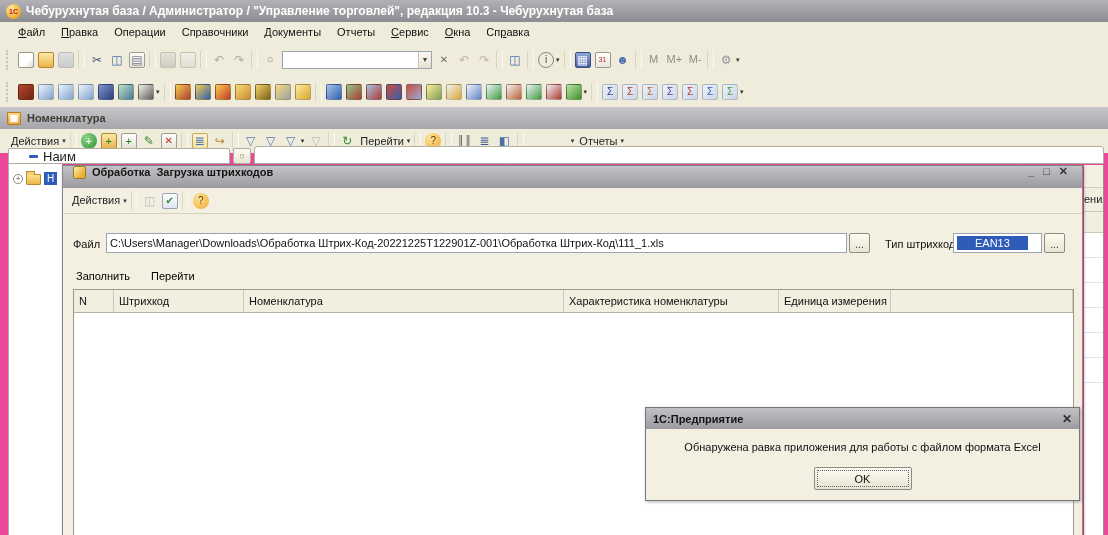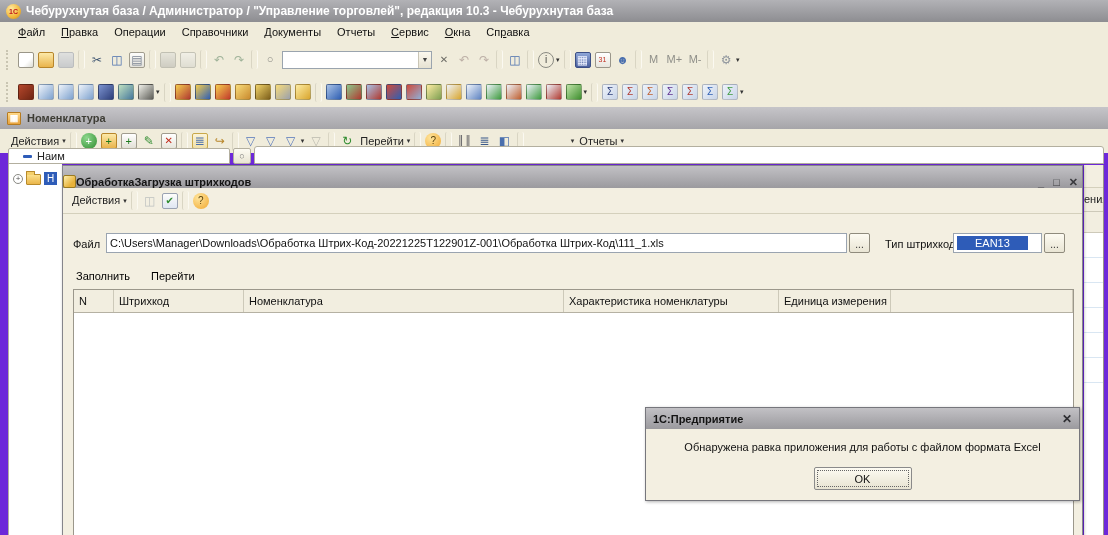--- a/index.html
+++ b/index.html
@@ -1,18 +1,18 @@
 <!DOCTYPE html>
 <html><head>
 <meta charset="utf-8">
 <style>
 *{box-sizing:border-box;margin:0;padding:0}
 html,body{width:1108px;height:535px}
 body{font-family:"Liberation Sans",sans-serif;background:#f0ecdb;overflow:hidden}
-.screen{position:relative;width:1108px;height:535px;background:#6d28d9;overflow:hidden}
+.screen{position:relative;width:1108px;height:535px;background:#ec4899;overflow:hidden}
 
 
 .titlebar{position:absolute;left:0;top:0;right:0;height:22px;background:linear-gradient(180deg,#b2b2b6,#8d8d91);display:flex;align-items:center;gap:5px;padding:0 6px;color:#fff;font-size:12px;font-weight:bold;white-space:nowrap;overflow:hidden}
 .applogo{flex:0 0 auto;width:15px;height:15px;border-radius:50%;background:radial-gradient(circle at 35% 30%,#ffe9a0,#f2b738 60%,#c8861a);color:#c01818;font-size:7px;font-weight:bold;display:flex;align-items:center;justify-content:center}
 
 
 .menubar{position:absolute;left:0;top:22px;right:0;height:20px;background:#f0ecdb;display:flex;align-items:center;padding-left:10px}
 .menu-item{font-size:11px;color:#111;padding:2px 8px;cursor:default;white-space:nowrap}
 .menu-item u{text-decoration:underline}
 
@@ -32,41 +32,41 @@
 .combo-btn{width:13px;height:16px;font-size:7px;color:#444;display:flex;align-items:center;justify-content:center;background:linear-gradient(180deg,#fbf8ee,#e6e2d2);border-left:1px solid #c9c5b5}
 
 
 .winbar{position:absolute;left:0;top:107px;right:0;height:22px;background:linear-gradient(180deg,#c6c5c9,#a6a5a9);display:flex;align-items:center;gap:6px;padding:0 7px;font-size:11px;font-weight:bold;color:#3e3d35}
 .catalog-ic{width:14px;height:13px;background:linear-gradient(180deg,#ffd98a,#e8a33d);border:1px solid #b77b20;border-radius:1px;display:flex;align-items:center;justify-content:center;color:#fff;font-size:9px;line-height:1}
 
 
 .actions{position:absolute;left:0;top:129px;right:0;height:24px;background:#f0ecdb;padding-left:8px}
 
 
-.tree-header{position:absolute;left:8px;top:148px;width:222px;height:16px;background:#fff;border:1px solid #b3af9f;border-radius:2px 2px 0 0;display:flex;align-items:center;gap:5px;padding:0 14px;font-size:11px;color:#222;overflow:hidden}
+.tree-header{position:absolute;left:8px;top:148px;width:222px;height:16px;background:#fff;border:1px solid #b3af9f;border-radius:2px 2px 0 0;display:flex;align-items:center;gap:5px;padding:0 20px;font-size:13px;color:#222;overflow:hidden}
 .sortdash{width:9px;height:3px;background:#2e5cb8;border-radius:1px}
 .tree-search-btn{position:absolute;left:233px;top:148px;width:18px;height:16px;background:linear-gradient(180deg,#fdfbf2,#e9e5d4);border:1px solid #b3af9f;border-radius:2px;display:flex;align-items:center;justify-content:center;font-size:9px;color:#777}
 .list-header{position:absolute;left:254px;top:146px;right:4px;height:18px;background:#fff;border:1px solid #b3af9f;border-radius:3px 3px 0 0}
 .tree-panel{position:absolute;left:8px;top:164px;width:54px;bottom:0;background:#fff;border-left:1px solid #b3af9f}
 .tree-item{display:flex;align-items:center;gap:3px;padding:8px 0 0 4px}
 .expander{flex:0 0 auto;width:10px;height:10px;border:1px solid #8a8a84;border-radius:50%;background:#fff;font-size:8px;line-height:8px;text-align:center;color:#555}
 .folder{flex:0 0 auto;width:15px;height:11px;background:linear-gradient(180deg,#fbdf8a,#eab64a);border:1px solid #b88a2a;border-radius:1px;position:relative;margin-top:2px}
 .folder::before{content:"";position:absolute;top:-4px;left:-1px;width:7px;height:3px;background:#f4cf6a;border:1px solid #b88a2a;border-bottom:none;border-radius:1px 1px 0 0}
 .tree-sel{background:#2e5cb8;color:#fff;font-size:10px;padding:1px 3px;white-space:nowrap}
 
 
 .right-strip{position:absolute;left:1084px;top:165px;width:20px;bottom:0;background:#fff;border-right:1px solid #97938a}
 .strip-top{height:23px;background:#f3efe1;border-bottom:1px solid #d4d0bc}
 .strip-h1{height:24px;background:#f2eee0;border-bottom:1px solid #cdc9b9;font-size:11px;color:#222;line-height:23px;overflow:hidden;white-space:nowrap}
 .strip-h2{height:21px;background:#f2eee0;border-bottom:1px solid #cdc9b9}
 .strip-rows{height:160px;background:repeating-linear-gradient(180deg,#ffffff 0 24px,#d9e6f2 24px 25px)}
 
 
 .dialog{position:absolute;left:62px;top:165px;width:1021px;height:380px;background:#f3efe1;border:1px solid #85858b;box-shadow:1px 1px 3px rgba(0,0,0,.3)}
-.dlg-title{position:absolute;left:0;top:0;right:0;height:22px;background:linear-gradient(180deg,#c2c1c5,#9b9a9e);display:flex;align-items:flex-end;padding:0 0;font-size:11px;font-weight:bold;color:#141414}
+.dlg-title{position:absolute;left:0;top:0;right:0;height:22px;background:linear-gradient(180deg,#c2c1c5,#9b9a9e);display:flex;align-items:flex-start;gap:6px;padding:0 10px;font-size:11px;font-weight:bold;color:#141414}
 .dlg-ic{width:13px;height:13px;background:linear-gradient(135deg,#fdf0b0,#e8b23a 70%);border:1px solid #9a7a20;border-radius:2px}
 .dlg-controls{margin-left:auto;display:flex;align-items:center;gap:9px;padding-right:4px}
 .dlg-controls span{font-size:11px;font-weight:bold;color:#3a3a3e;cursor:default;line-height:1}
 .dlg-toolbar{position:absolute;left:0;top:22px;right:0;height:26px;background:#f3efe1;border-bottom:1px solid #d4d0bc;display:flex;align-items:center;padding-left:6px}
 .dlg-body{position:absolute;left:0;top:49px;right:0;bottom:0;background:#f3efe1}
 .flabel{position:absolute;font-size:11px;color:#111;white-space:nowrap}
 .field{position:absolute;height:20px;background:#fff;border:1px solid #9aa4b0;font-size:11px;color:#111;display:flex;align-items:center;padding:0 3px;overflow:hidden;white-space:nowrap}
 .sel{background:#2e5cb8;color:#fff;padding:1px 18px}
 .browse{position:absolute;width:21px;height:20px;background:linear-gradient(180deg,#fdfbf2,#e9e5d4);border:1px solid #8f8b7d;border-radius:2px;font-size:10px;color:#333;display:flex;align-items:flex-end;justify-content:center;line-height:1.4;cursor:default}
 .linkbtn{position:absolute;font-size:11px;color:#000;cursor:default;white-space:nowrap}

